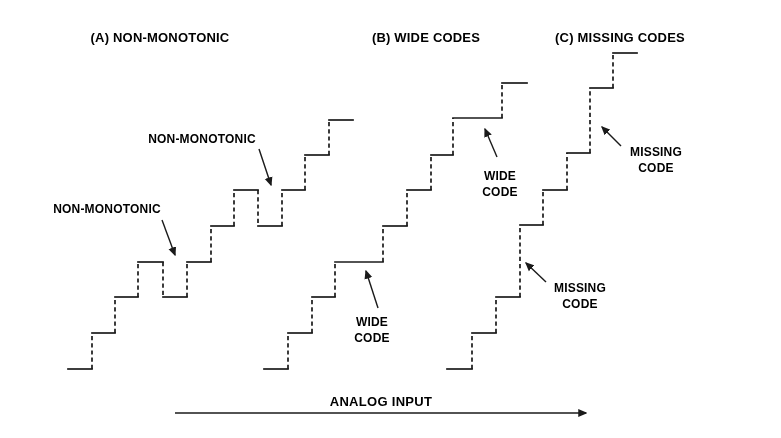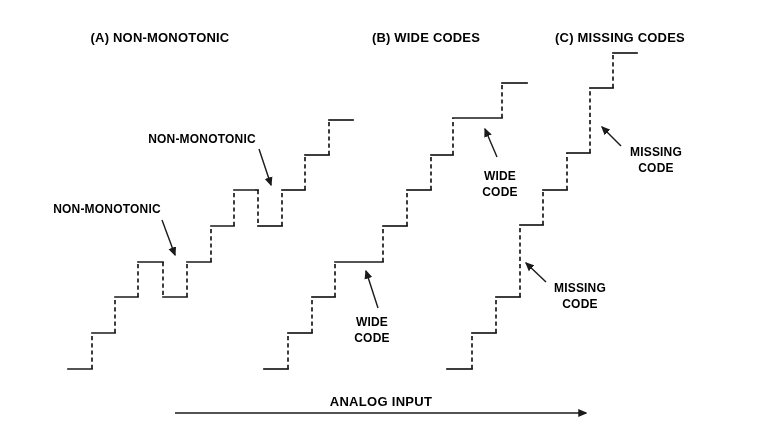--- a/index.html
+++ b/index.html
@@ -7,21 +7,20 @@
     padding: 0;
     background: #ffffff;
   }
   .canvas {
     position: relative;
     width: 781px;
     height: 438px;
     background: #ffffff;
     overflow: hidden;
     font-family: "Liberation Sans", sans-serif;
-    border-radius: 11px;
   }
   svg { display: block; }
   text {
     font-family: "Liberation Sans", sans-serif;
     font-weight: bold;
     fill: #000000;
   }
   .header-label { font-size: 13px; letter-spacing: 0.2px; }
   .axis-label   { font-size: 13px; letter-spacing: 0.3px; }
   .anno-label   { font-size: 12px; letter-spacing: 0.2px; }

